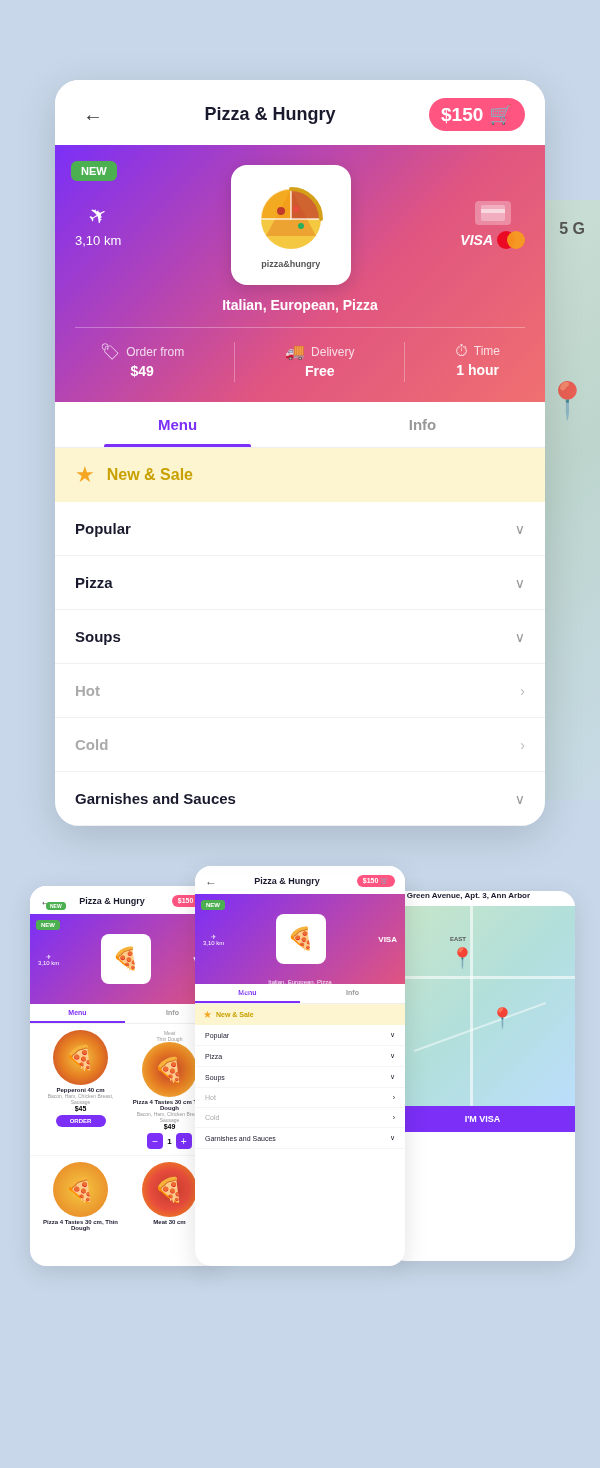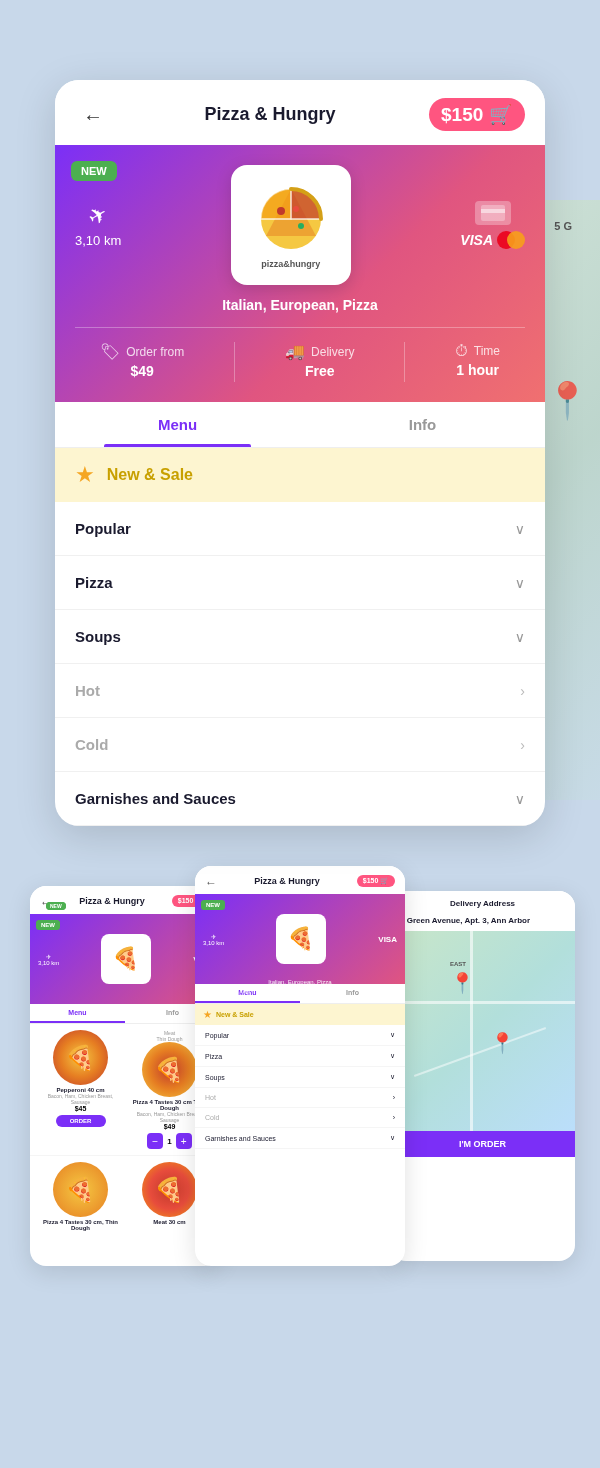--- a/index.html
+++ b/index.html
@@ -33,22 +33,22 @@
       position: absolute;
       top: 380px;
       right: 10px;
       font-size: 36px;
       color: #9b59b6;
       opacity: 0.8;
     }
     .bg-map-label {
       position: absolute;
       top: 220px;
-      right: 28px;
-      font-size: 11px;
+      right: 15px;
+      font-size: 16px;
       color: #555;
       font-weight: bold;
     }
 
     
     .main-card {
       position: relative;
       margin: 80px auto 40px;
       width: 490px;
       background: #fff;
@@ -847,29 +847,28 @@
       <span style="color:#aaa;">Cold</span>
       <span>›</span>
     </div>
     <div class="mini-section">
       <span>Garnishes and Sauces</span>
       <span>∨</span>
     </div>
   </div>
 
   <div class="mini-card mini-card-right">
-    <div class="right-card-header">Delivery Address</div>
     <div class="address-value">5 Green Avenue, Apt. 3, Ann Arbor</div>
     <div class="map-area">
 
       <div class="map-road road-h"></div>
       <div class="map-road road-v"></div>
       <div class="map-road road-d"></div>
 
       <div class="map-label" style="top:30px;left:60px;">EAST</div>
 
       <div class="map-pin map-pin-1">📍</div>
       <div class="map-pin map-pin-2" style="color:#9b59b6;">📍</div>
     </div>
-    <div class="im-here-btn">I'M ORDER</div>
+    <div class="im-here-btn">I'M VISA</div>
   </div>
 
 </div>
 
 </body></html>

